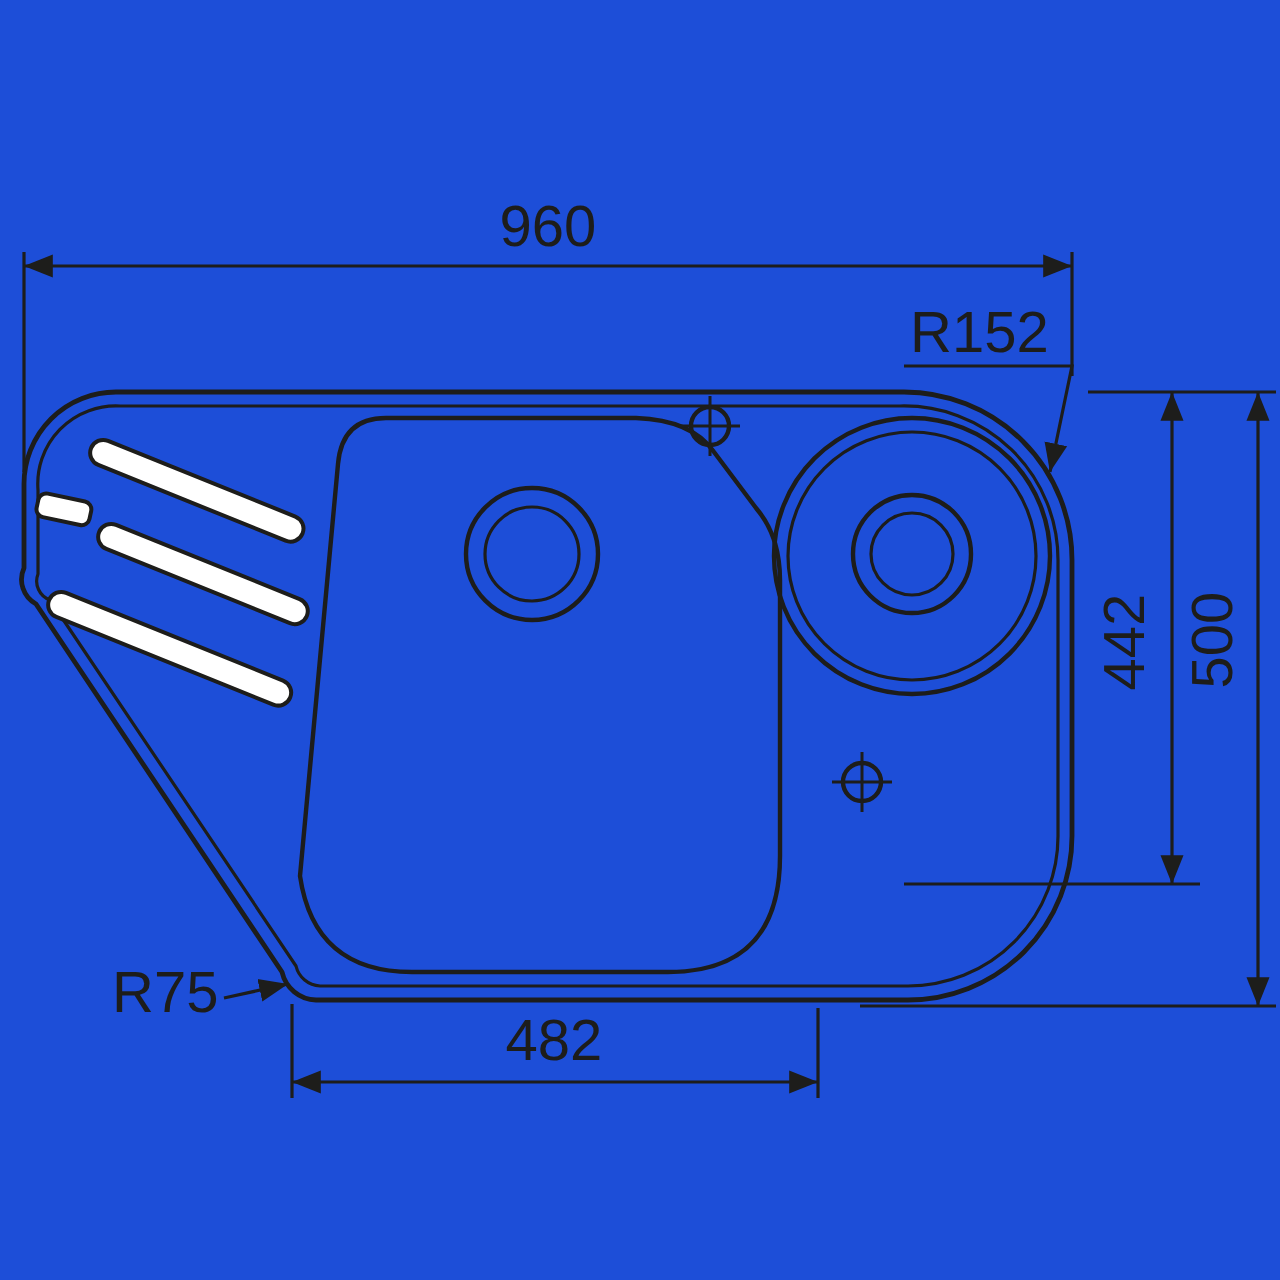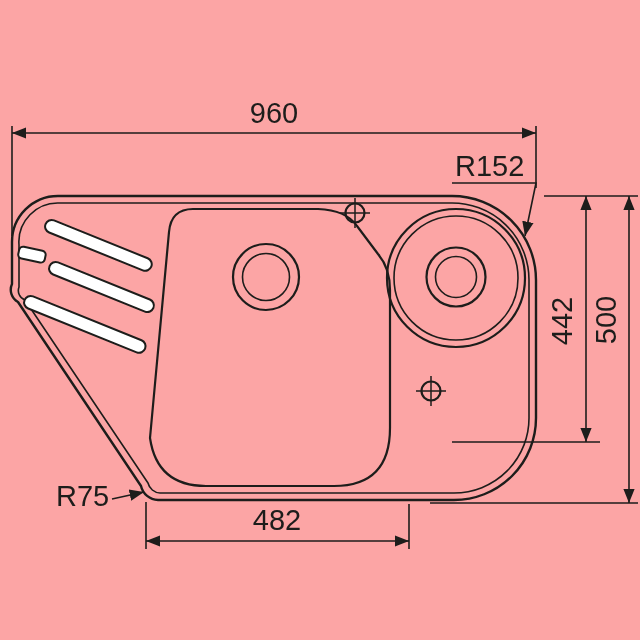--- a/index.html
+++ b/index.html
@@ -3,21 +3,21 @@
 <meta charset="utf-8">
 <style>
   html, body {
     margin: 0;
     padding: 0;
     background: #ffffff;
   }
   .canvas {
     width: 640px;
     height: 640px;
-    background: #fca5a5;
+    background: #1d4ed8;
     position: relative;
     font-family: "Liberation Sans", sans-serif;
   }
   svg text {
     font-family: "Liberation Sans", sans-serif;
     font-size: 29px;
     fill: #1d1d1b;
   }
   .ol   { stroke:#1d1d1b; fill:none; stroke-width:2.4; stroke-linejoin:round; }
   .il   { stroke:#1d1d1b; fill:none; stroke-width:1.6; stroke-linejoin:round; }

